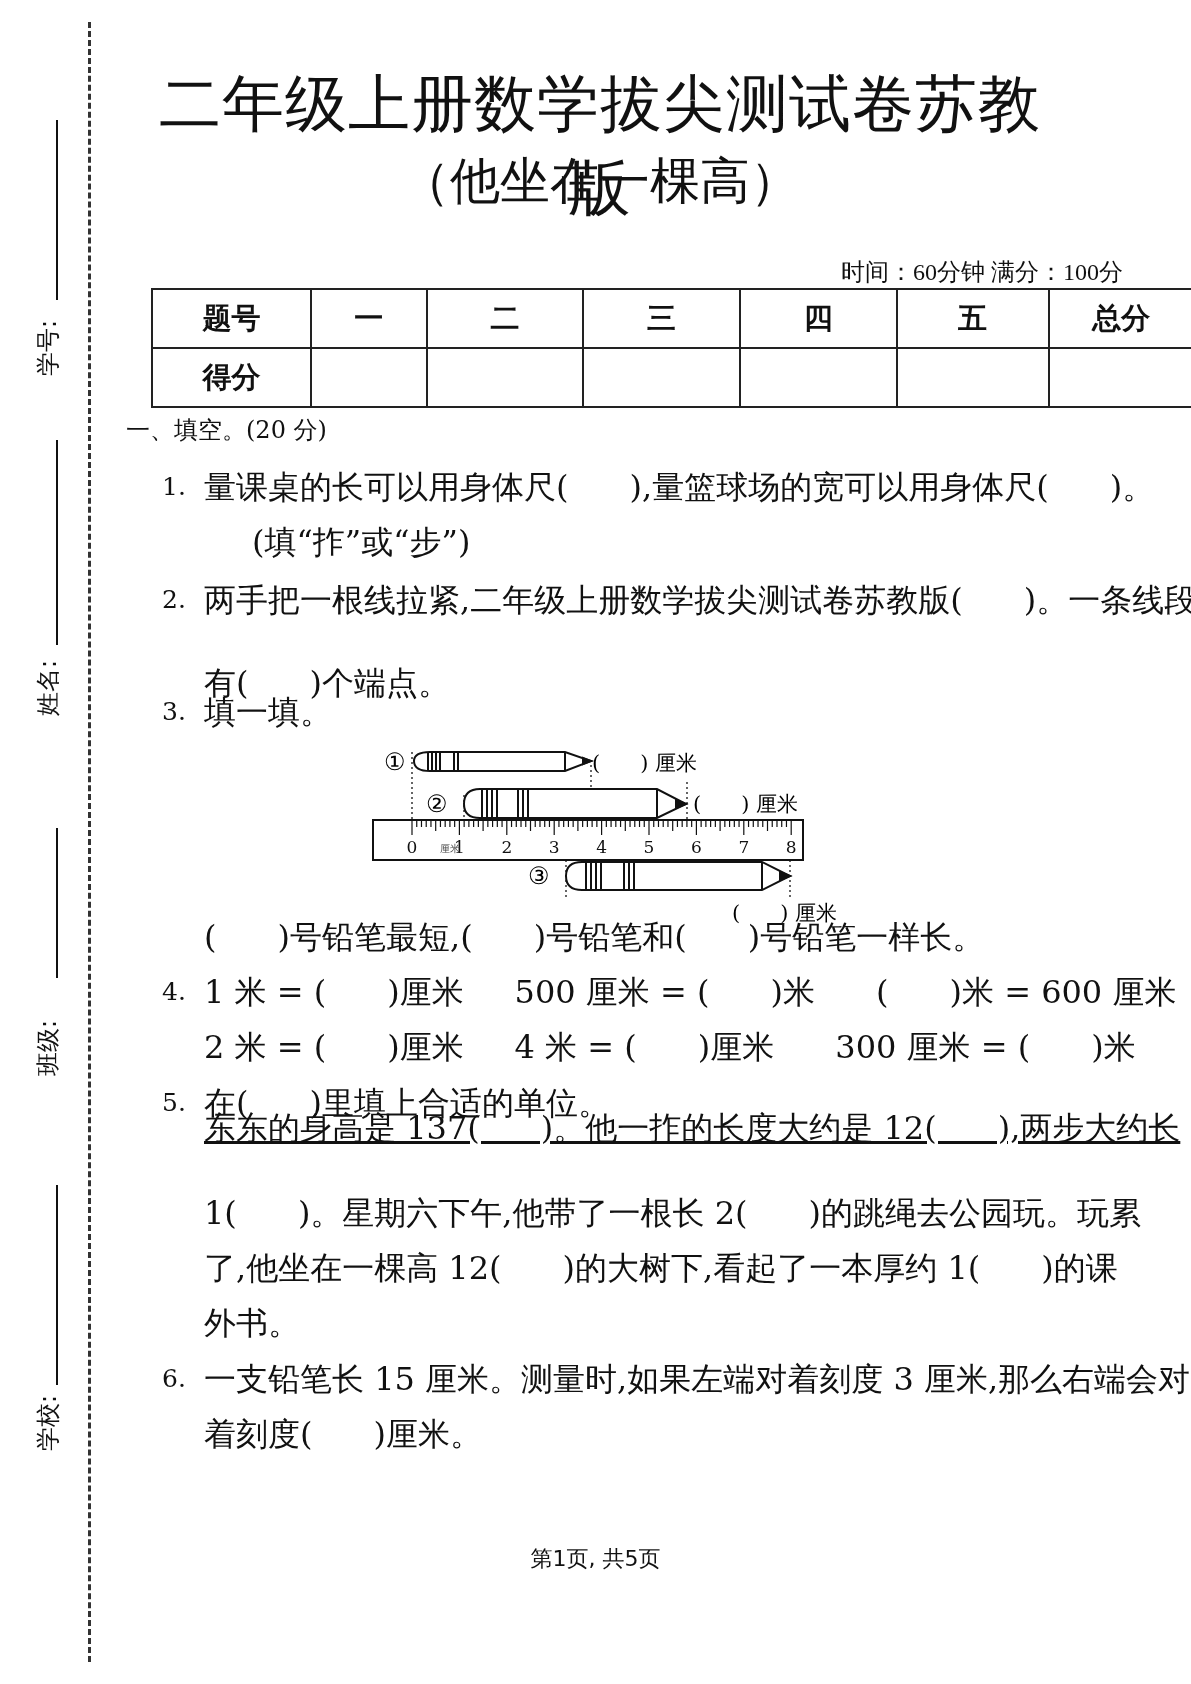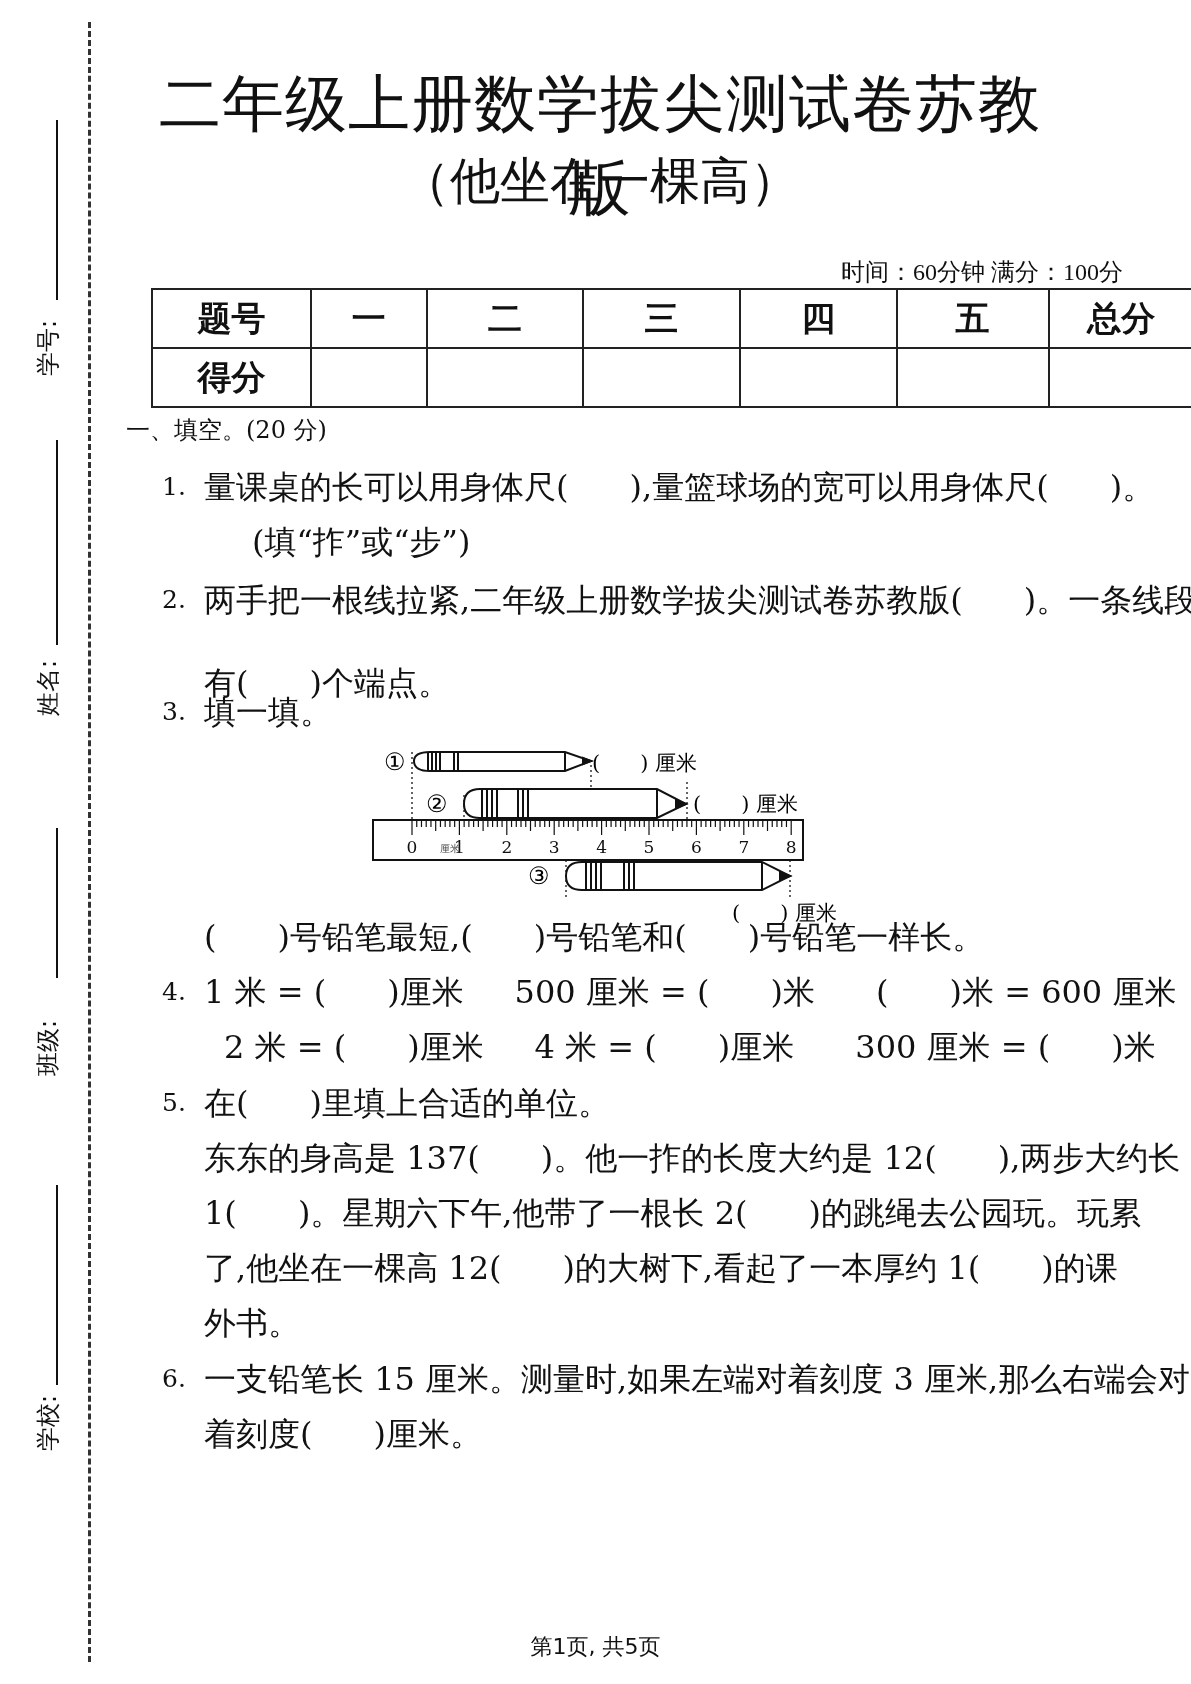--- a/index.html
+++ b/index.html
@@ -14,25 +14,25 @@
                 font-family:"DejaVu Sans","Liberation Sans",sans-serif; text-align:center; }
   .title { left:150px; top:62px; width:900px; text-align:center; font-size:62px;
            font-family:"DejaVu Sans","Liberation Sans",sans-serif; letter-spacing:1px; }
   .subtitle { left:150px; top:148px; width:900px; text-align:center; font-size:50px;
               font-family:"DejaVu Sans","Liberation Sans",sans-serif; }
   .meta { right:68px; top:256px; font-size:24px;
           font-family:Liberation Serif, serif; }
   table.score { position:absolute; left:151px; top:288px; width:1044px;
                 border-collapse:collapse; }
   table.score td { border:2px solid #222; height:55px; text-align:center;
-                   font-size:34px; font-family:"DejaVu Sans","Liberation Sans",sans-serif; font-weight:bold; }
+                   font-size:29px; font-family:"DejaVu Sans","Liberation Sans",sans-serif; font-weight:bold; }
   .section { left:126px; top:414px; font-size:24px; }
   .q { position:absolute; left:162px; font-size:25px; line-height:30px; white-space:pre; }
   .cont { position:absolute; left:204px; font-size:32px; line-height:30px; white-space:pre; }
-  .footer { left:0; width:1191px; top:1632px; text-align:center; font-size:22px;
+  .footer { left:0; width:1191px; top:1544px; text-align:center; font-size:22px;
             font-family:"DejaVu Sans","Liberation Sans",sans-serif; }
 </style>
 </head>
 <body>
 
 <div class="dash-line"></div>
 <div class="side-line" style="top:120px;height:180px;"></div>
 <div class="side-label" style="top:340px;">学号:</div>
 <div class="side-line" style="top:440px;height:205px;"></div>
 <div class="side-label" style="top:680px;">姓名:</div>
@@ -235,25 +235,25 @@
   <text x="222" y="30" font-size="21" style="white-space:pre">(      ) 厘米</text>
   <text x="323" y="71" font-size="21" style="white-space:pre">(      ) 厘米</text>
   <text x="362" y="180" font-size="21" style="white-space:pre">(      ) 厘米</text>
   <text x="70" y="112" font-size="10" fill="#444">厘米</text>
 </svg>
 
 <div class="cont" style="top:922px;">(      )号铅笔最短,(      )号铅笔和(      )号铅笔一样长。</div>
 
 <div class="q" style="top:977px;">4.</div>
 <div class="cont" style="top:977px;">1 米 = (      )厘米     500 厘米 = (      )米      (      )米 = 600 厘米</div>
-<div class="cont" style="top:1032px;margin-left:20px;">2 米 = (      )厘米     4 米 = (      )厘米      300 厘米 = (      )米</div>
+<div class="cont" style="top:1032px;">2 米 = (      )厘米     4 米 = (      )厘米      300 厘米 = (      )米</div>
 
 <div class="q" style="top:1088px;">5.</div>
 <div class="cont" style="top:1088px;">在(      )里填上合适的单位。</div>
-<div class="cont" style="top:1143px;">东东的身高是 137(      )。他一拃的长度大约是 12(      ),两步大约长</div>
+<div class="cont" style="top:1113px;text-decoration:underline;">东东的身高是 137(      )。他一拃的长度大约是 12(      ),两步大约长</div>
 <div class="cont" style="top:1198px;">1(      )。星期六下午,他带了一根长 2(      )的跳绳去公园玩。玩累</div>
 <div class="cont" style="top:1253px;">了,他坐在一棵高 12(      )的大树下,看起了一本厚约 1(      )的课</div>
 <div class="cont" style="top:1308px;">外书。</div>
 
 <div class="q" style="top:1364px;">6.</div>
 <div class="cont" style="top:1364px;">一支铅笔长 15 厘米。测量时,如果左端对着刻度 3 厘米,那么右端会对</div>
 <div class="cont" style="top:1419px;">着刻度(      )厘米。</div>
 
 <div class="abs footer">第1页, 共5页</div>
 

